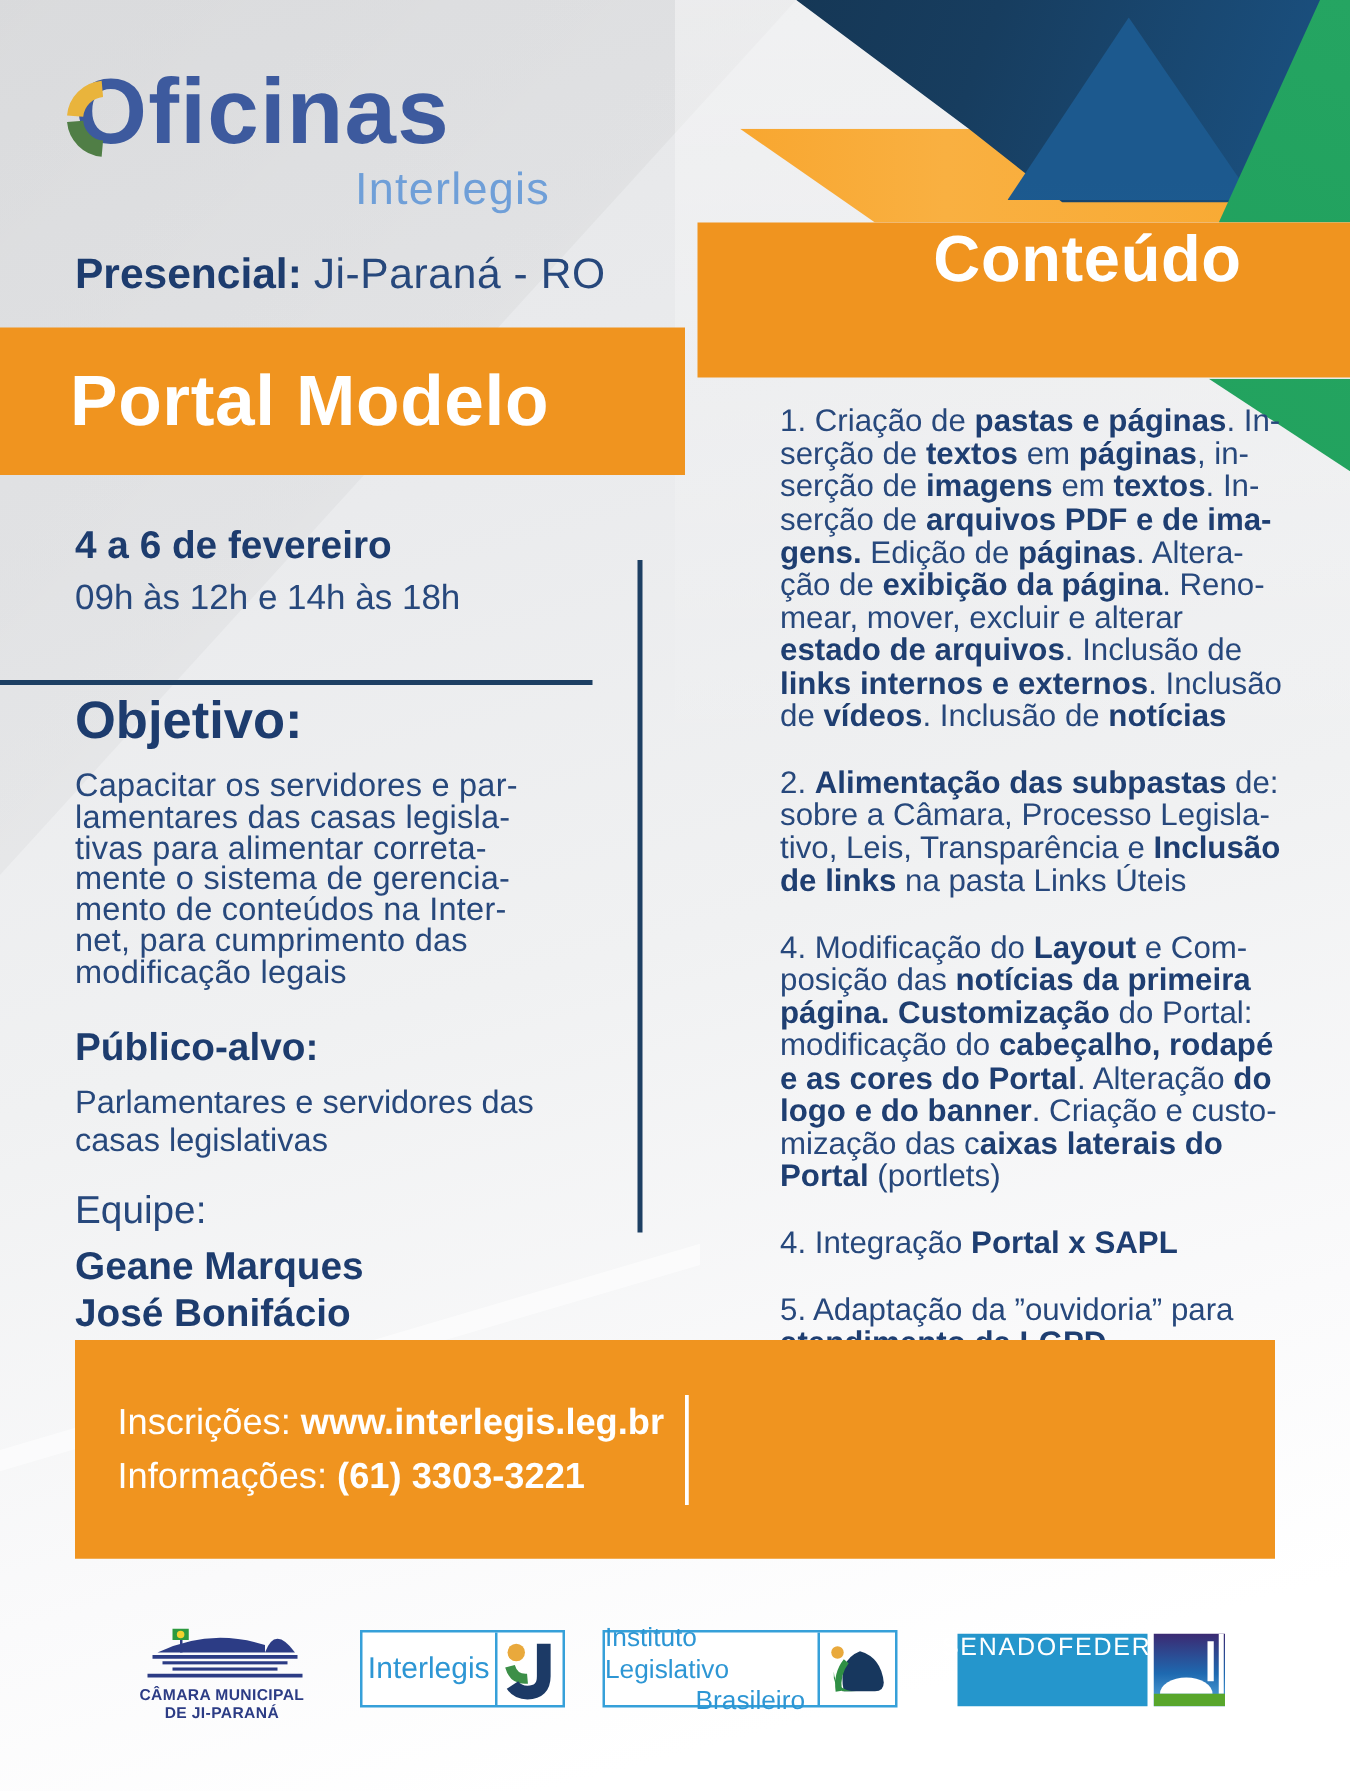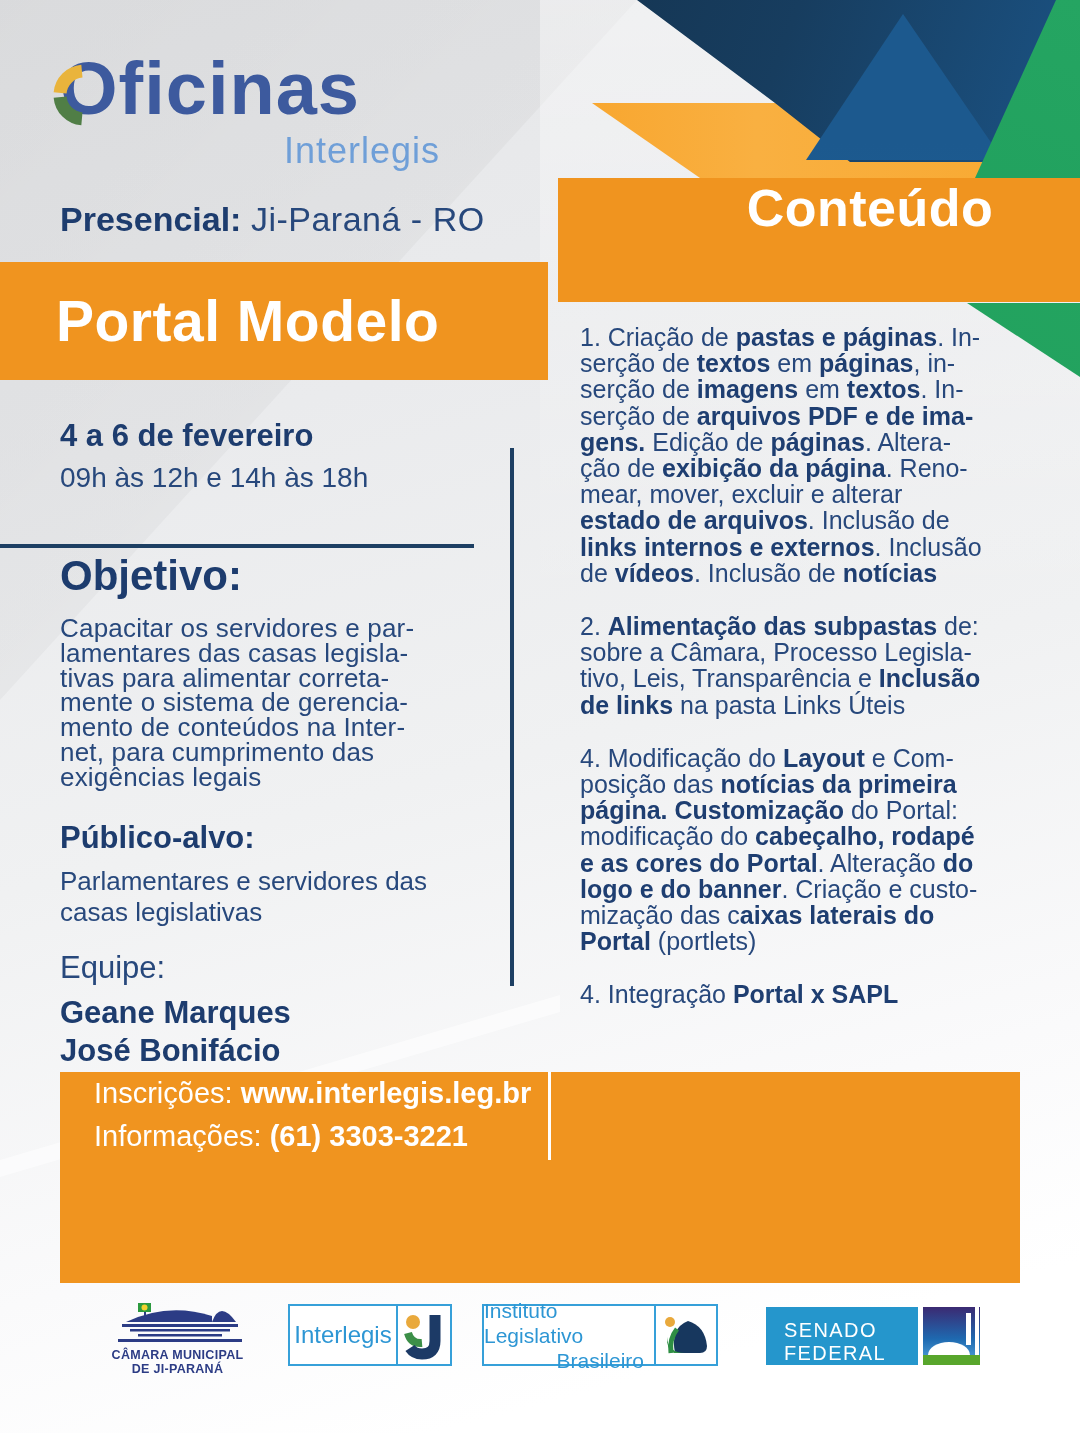--- a/index.html
+++ b/index.html
@@ -51,47 +51,47 @@
   .vline{position:absolute;left:510px;top:448px;width:4px;height:538px;background:#1d3f63;}
   
   .left-col{position:absolute;left:60px;top:552px;width:458px;color:#27487c;}
   .obj-h{font-size:42px;font-weight:bold;color:#1d3c6e;margin:0 0 16px;}
   .obj-p{font-size:26px;line-height:24.8px;white-space:pre-line;margin:0 0 30px;letter-spacing:0.2px;}
   .aud-h{font-size:31px;font-weight:bold;color:#1d3c6e;margin:0 0 10px;}
   .aud-p{font-size:26px;line-height:31px;white-space:pre-line;margin:0 0 22px;}
   .team-h{font-size:31px;margin:0 0 8px;}
   .team-m{font-size:31px;font-weight:bold;color:#1d3c6e;line-height:38px;}
   
-  .content-items{position:absolute;left:580px;top:324px;width:442px;color:#27487c;}
+  .content-items{position:absolute;left:624px;top:324px;width:442px;color:#27487c;}
   .citem{font-size:25px;line-height:26.2px;white-space:pre-line;margin:0 0 27px;}
   .citem .b{font-weight:bold;color:#1e3e71;}
   
-  .fbar{position:absolute;left:60px;top:1072px;width:960px;height:211px;background:#f0941f;
-    display:flex;align-items:flex-start;color:#fff;}
+  .fbar{position:absolute;left:60px;top:1072px;width:960px;height:175px;background:#f0941f;
+    display:flex;align-items:center;color:#fff;}
   .fleft{width:488px;padding-left:34px;box-sizing:border-box;}
   .fleft .line{font-size:29px;line-height:43px;white-space:nowrap;}
   .fbar b{font-weight:bold;}
   .fdiv{width:3px;height:88px;background:#fff;}
   .fright{padding-left:30px;}
   .fright .line{font-size:24px;line-height:34px;white-space:nowrap;}
   .fright .line.gap{margin-top:8px;}
   
   .lg-camara{position:absolute;left:95px;top:1298px;width:165px;text-align:center;}
   .lg-camara .cap{font-size:12.5px;font-weight:bold;color:#2c3c85;line-height:14px;letter-spacing:0.3px;}
   .lg-inter{position:absolute;left:288px;top:1304px;width:164px;height:62px;border:2px solid #36a0d9;
     display:flex;box-sizing:border-box;background:#fff;}
   .cell-label{flex:1;display:flex;align-items:center;justify-content:center;font-size:24px;color:#2d96d4;}
   .cell-icon{width:52px;border-left:2px solid #36a0d9;display:flex;align-items:center;justify-content:center;}
   .lg-ilb{position:absolute;left:482px;top:1304px;width:236px;height:62px;border:2px solid #36a0d9;
     display:flex;box-sizing:border-box;background:#fff;}
   .ilb-label{flex:1;display:flex;flex-direction:column;justify-content:center;align-items:flex-end;
     padding-right:10px;font-size:21px;line-height:25px;color:#2d96d4;}
   .ilb-icon{width:60px;border-left:2px solid #36a0d9;display:flex;align-items:center;justify-content:center;}
   .lg-sen{position:absolute;left:766px;top:1307px;height:58px;display:flex;gap:5px;}
-  .sen-box{width:152px;background:#2596cc;color:#fff;display:flex;flex-direction:column;justify-content:flex-end;
+  .sen-box{width:152px;background:#2596cc;color:#fff;display:flex;flex-direction:row;justify-content:center;
     padding-left:18px;box-sizing:border-box;font-size:20px;letter-spacing:1.4px;line-height:23px;}
   .sen-emb{width:57px;position:relative;background:linear-gradient(180deg,#3b2a72 0%,#1e69b0 55%,#4190cc 82%);overflow:hidden;}
   .sen-emb .dome{position:absolute;left:5px;bottom:10px;width:42px;height:13px;background:#fff;
     border-radius:50% 50% 0 0 / 100% 100% 0 0;}
   .sen-emb .tower1{position:absolute;right:9px;top:6px;width:5px;height:32px;background:#fff;}
   .sen-emb .tower2{position:absolute;right:1px;top:0;width:4px;height:48px;background:#fff;}
   .sen-emb .base{position:absolute;left:0;bottom:0;width:100%;height:10px;background:#58a62c;}
 </style>
 </head>
 <body>
@@ -141,21 +141,21 @@
   <div class="vline"></div>
 
   <div class="left-col">
     <h2 class="obj-h">Objetivo:</h2>
     <p class="obj-p">Capacitar os servidores e par-
 lamentares das casas legisla-
 tivas para alimentar correta-
 mente o sistema de gerencia-
 mento de conteúdos na Inter-
 net, para cumprimento das
-exigências legais</p>
+modificação legais</p>
     <h3 class="aud-h">Público-alvo:</h3>
     <p class="aud-p">Parlamentares e servidores das
 casas legislativas</p>
     <div class="team-h">Equipe:</div>
     <div class="team-m">Geane Marques</div>
     <div class="team-m">José Bonifácio</div>
   </div>
 
   <div class="content-items">
       <p class="citem"><span>1. Criação de </span><span class="b">pastas e páginas</span><span>. In-
@@ -174,20 +174,22 @@
 de links</span><span> na pasta Links Úteis</span></p>
       <p class="citem"><span>4. Modificação do </span><span class="b">Layout</span><span> e Com-
 posição das </span><span class="b">notícias da primeira
 página. Customização</span><span> do Portal:
 modificação do </span><span class="b">cabeçalho, rodapé
 e as cores do Portal</span><span>. Alteração </span><span class="b">do
 logo e do banner</span><span>. Criação e custo-
 mização das c</span><span class="b">aixas laterais do
 Portal</span><span> (portlets)</span></p>
       <p class="citem"><span>4. Integração </span><span class="b">Portal x SAPL</span></p>
+      <p class="citem"><span>5. Adaptação da ”ouvidoria” para
+</span><span class="b">atendimento da LGPD</span></p>
     </div>
 
   <div class="fbar">
     <div class="fleft">
       <div class="line">
         <span>Inscrições: </span><b>www.interlegis.leg.br</b>
       </div>
       <div class="line">
         <span>Informações: </span><b>(61) 3303-3221</b>
       </div>

